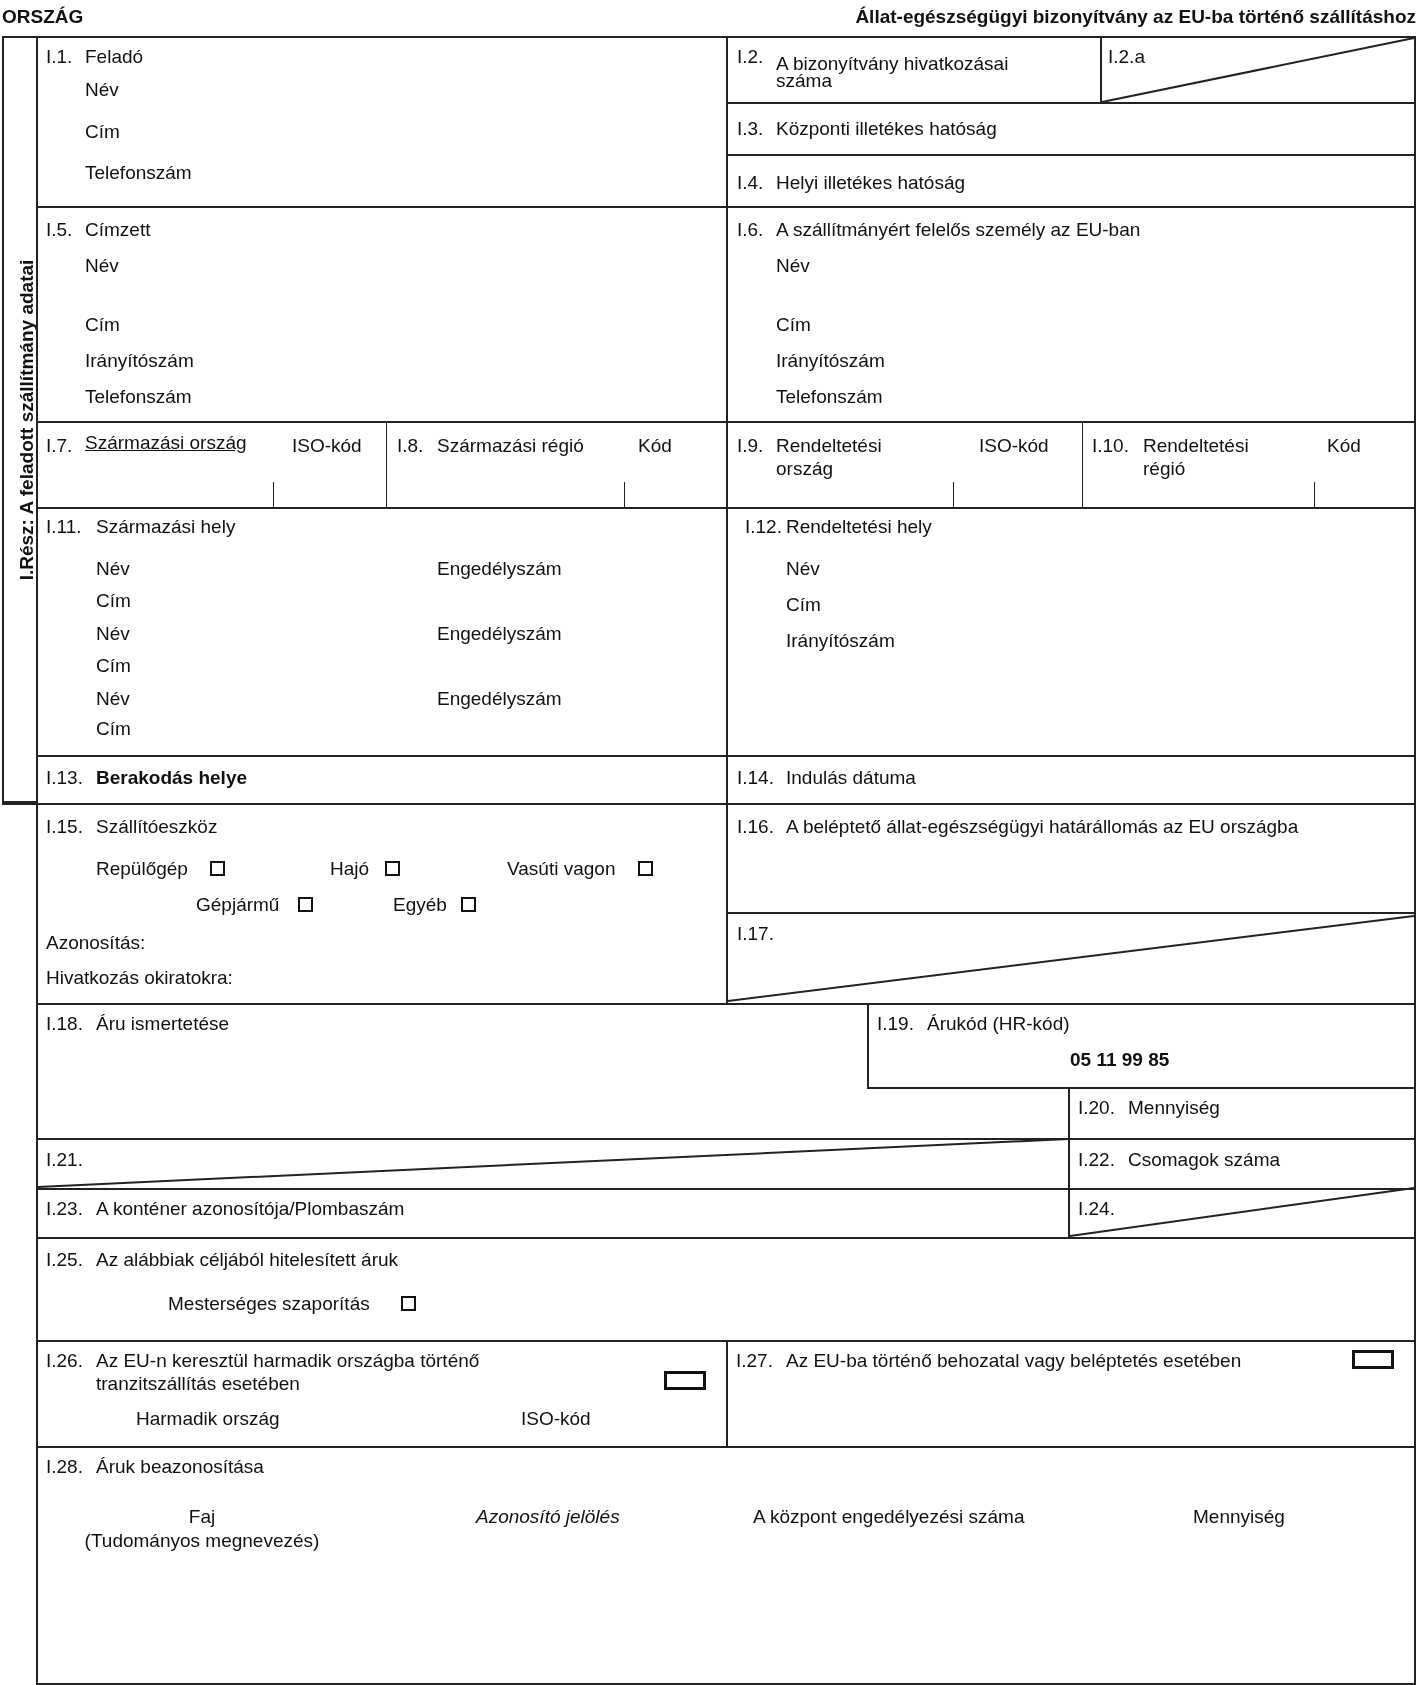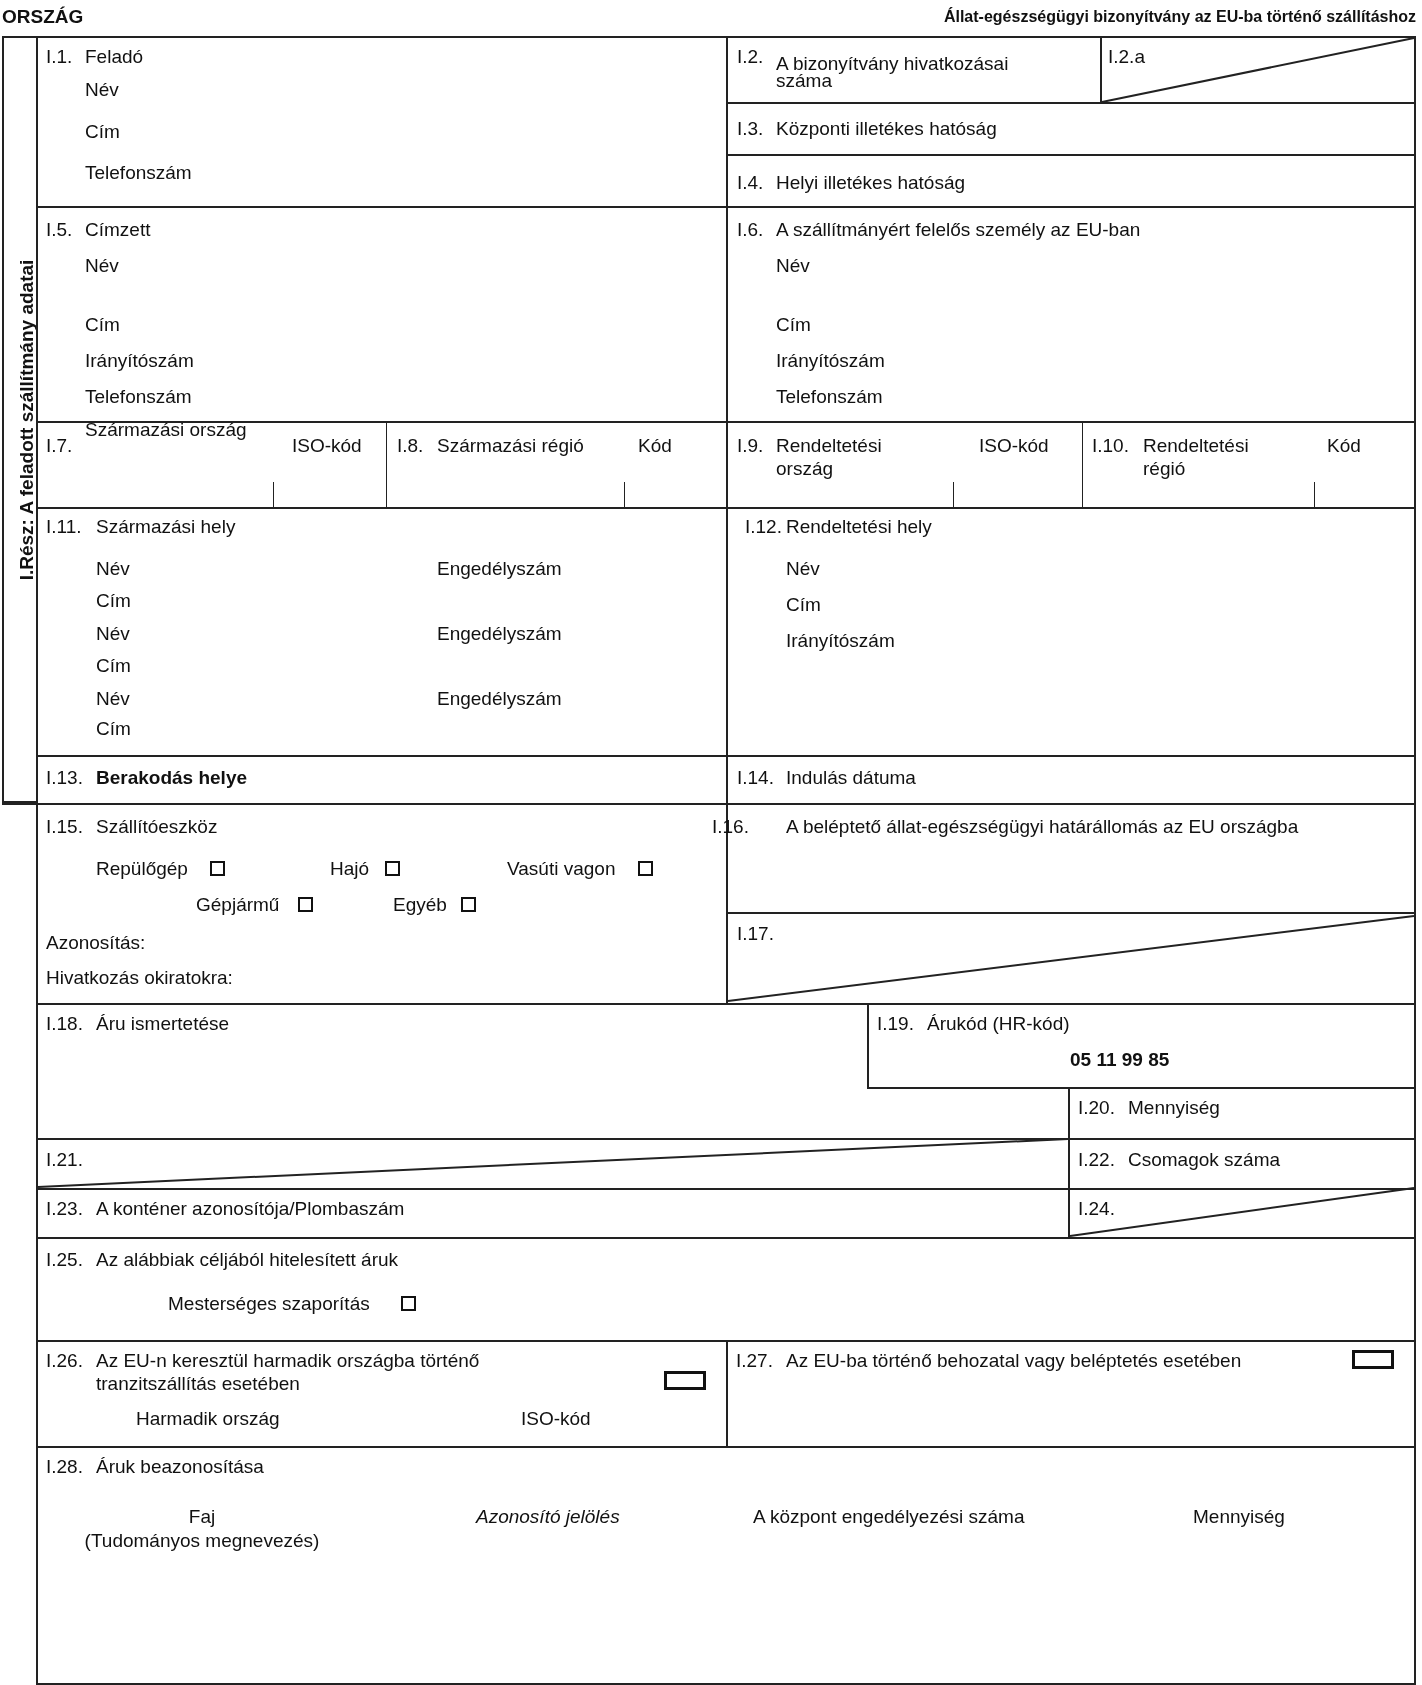--- a/index.html
+++ b/index.html
@@ -12,21 +12,21 @@
   .vl.thin { border-left-width:1.5px; }
   .cb { position:absolute; width:15px; height:15px; border:2px solid #111; box-sizing:border-box; }
   .cbw { position:absolute; width:42px; height:19px; border:3px solid #111; box-sizing:border-box; }
   svg.diag { position:absolute; left:0; top:0; width:1422px; height:1685px; pointer-events:none; }
   .vert { position:absolute; transform:rotate(-90deg); transform-origin:center center; white-space:nowrap; font-weight:bold; font-size:19px; }
 </style>
 </head>
 <body>
 
 <div class="abs b" style="left:2px;top:6px;font-size:19px;">ORSZÁG</div>
-<div class="abs b" style="right:6px;top:6px;font-size:16px;">Állat-egészségügyi bizonyítvány az EU-ba történő szállításhoz</div>
+<div class="abs b" style="right:6px;top:6px;font-size:19px;">Állat-egészségügyi bizonyítvány az EU-ba történő szállításhoz</div>
 
 <div style="position:absolute;left:2px;top:36px;width:34px;height:767px;border:2px solid #222;border-right:none;box-sizing:border-box;"></div>
 <div class="vert" style="left:-173px;top:408px;width:400px;height:24px;text-align:center;line-height:24px;">I.Rész: A feladott szállítmány adatai</div>
 
 <div>
 
   <div class="hl" style="left:2px;top:36px;width:1414px;"></div>
   <div class="vl" style="left:36px;top:36px;height:1649px;"></div>
   <div class="vl" style="left:1414px;top:36px;height:1649px;"></div>
   <div class="hl" style="left:36px;top:1683px;width:1380px;"></div>
@@ -115,21 +115,21 @@
   <div class="abs" style="left:737px;top:219px;">I.6.</div>
   <div class="abs" style="left:776px;top:219px;">A szállítmányért felelős személy az EU-ban</div>
   <div class="abs" style="left:776px;top:255px;">Név</div>
   <div class="abs" style="left:776px;top:314px;">Cím</div>
   <div class="abs" style="left:776px;top:350px;">Irányítószám</div>
   <div class="abs" style="left:776px;top:386px;">Telefonszám</div>
 </div>
 
 <div>
   <div class="abs" style="left:46px;top:435px;">I.7.</div>
-  <div class="abs" style="left:85px;top:419px;">Származási ország</div>
+  <div class="abs" style="left:85px;top:432px;text-decoration:underline;">Származási ország</div>
   <div class="abs" style="left:292px;top:435px;">ISO-kód</div>
 </div>
 
 <div>
   <div class="abs" style="left:397px;top:435px;">I.8.</div>
   <div class="abs" style="left:437px;top:435px;">Származási régió</div>
   <div class="abs" style="left:638px;top:435px;">Kód</div>
 </div>
 
 <div>
@@ -192,21 +192,21 @@
   <div class="abs" style="left:196px;top:894px;">Gépjármű</div>
   <div class="cb" style="left:298px;top:897px;"></div>
   <div class="abs" style="left:393px;top:894px;">Egyéb</div>
   <div class="cb" style="left:461px;top:897px;"></div>
 
   <div class="abs" style="left:46px;top:932px;">Azonosítás:</div>
   <div class="abs" style="left:46px;top:967px;">Hivatkozás okiratokra:</div>
 </div>
 
 <div>
-  <div class="abs" style="left:712px;top:816px;">I.16.</div>
+  <div class="abs" style="left:737px;top:816px;">I.16.</div>
   <div class="abs" style="left:786px;top:816px;">A beléptető állat-egészségügyi határállomás az EU országba</div>
 </div>
 
 <div>
   <div class="abs" style="left:737px;top:923px;">I.17.</div>
 </div>
 
 <div>
   <div class="abs" style="left:46px;top:1013px;">I.18.</div>
   <div class="abs" style="left:96px;top:1013px;">Áru ismertetése</div>

